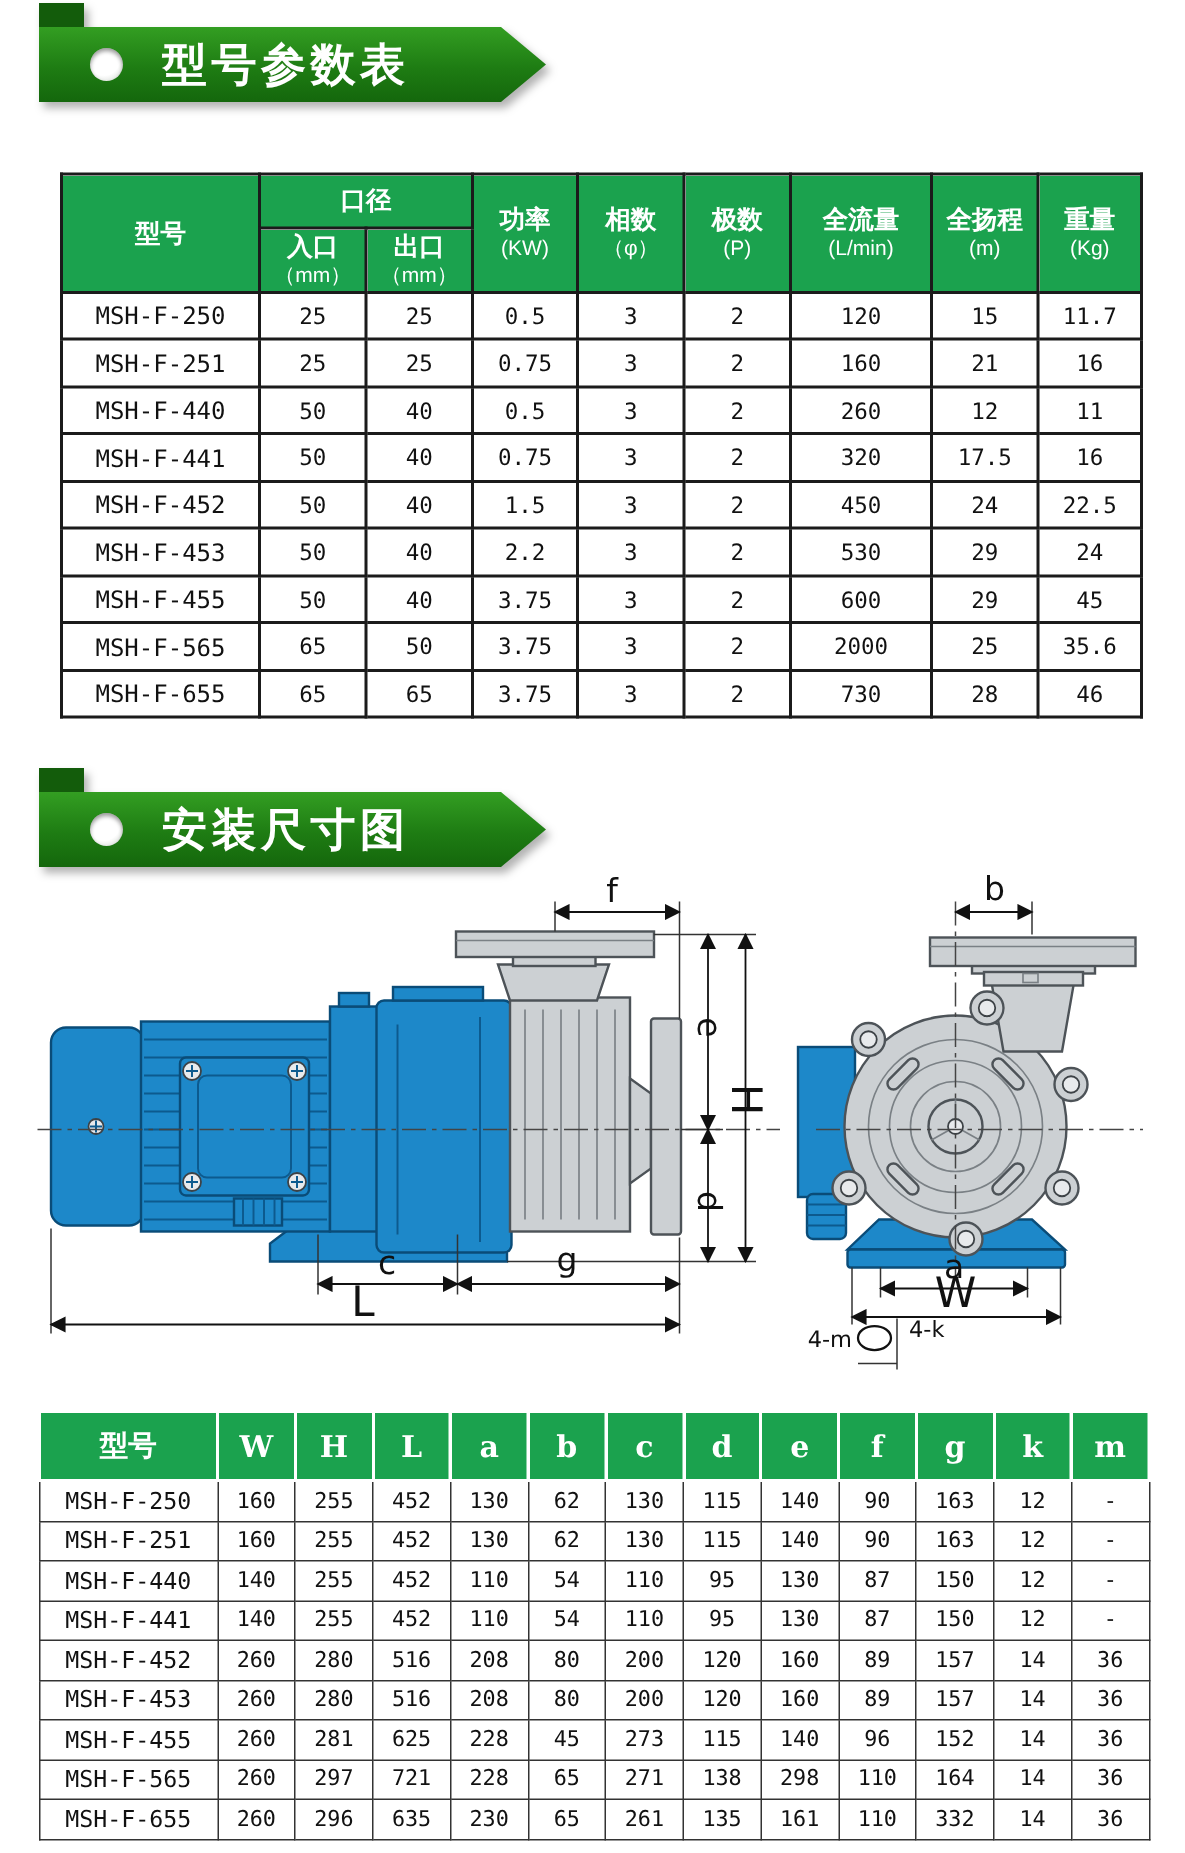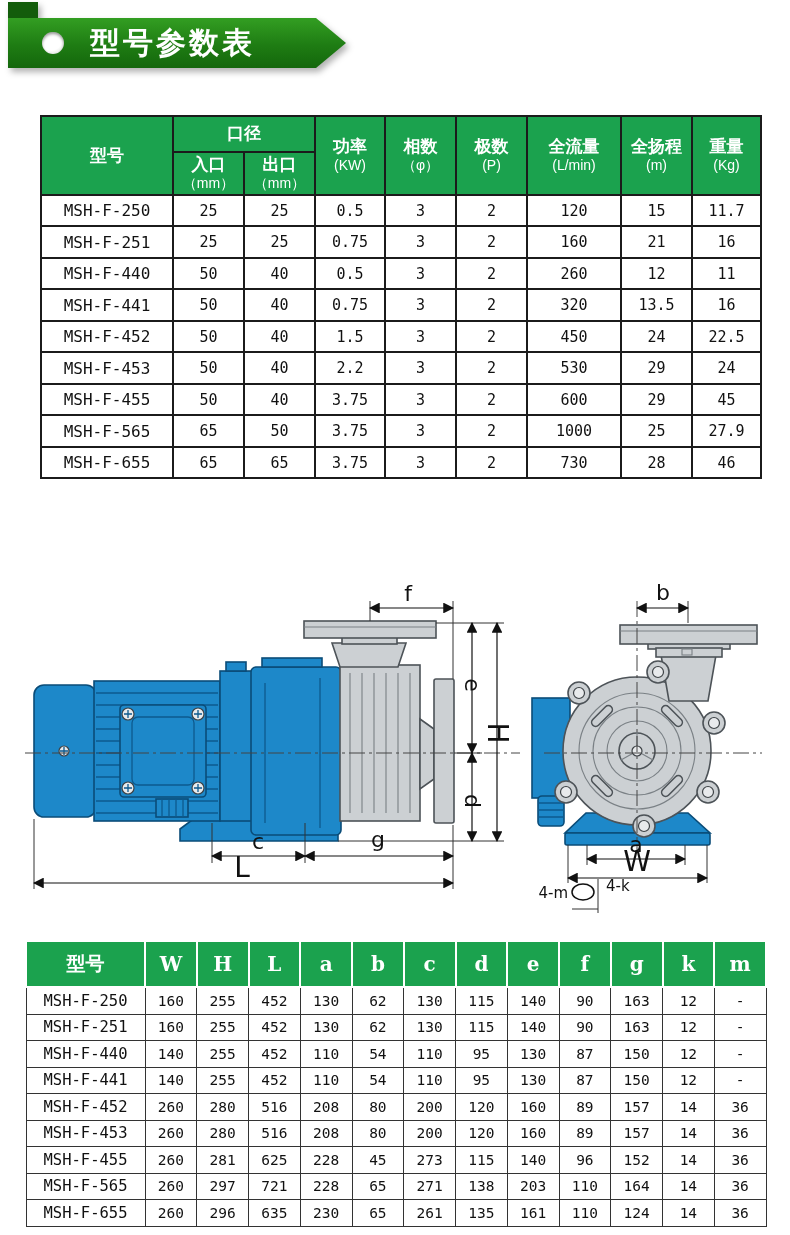--- a/index.html
+++ b/index.html
@@ -1,20 +1,20 @@
 <!DOCTYPE html>
 <html><head>
 <meta charset="utf-8">
 <style>
   html,body{margin:0;padding:0;background:#fff;}
   .page{position:relative;width:790px;height:1235px;background:#ffffff;overflow:hidden;
         font-family:"Liberation Sans",sans-serif;}
 
   
-  .banner-wrap{position:absolute;left:8px;filter:drop-shadow(3px 4px 3px rgba(0,0,0,.3));font-family:Liberation Mono, monospace;}
+  .banner-wrap{position:absolute;left:26px;filter:drop-shadow(3px 4px 3px rgba(0,0,0,.3));font-family:Liberation Mono, monospace;}
   .banner-fold{position:absolute;left:0;top:0;width:30px;height:24px;background:#135c0b;}
   .banner{position:relative;margin-top:16px;height:50px;width:338px;
           background:linear-gradient(180deg,#339e22 0%,#1e7c13 55%,#14670c 100%);
           clip-path:polygon(0 0,calc(100% - 30px) 0,100% 50%,calc(100% - 30px) 100%,0 100%);
           display:flex;align-items:center;color:#fff;font-size:30px;font-weight:bold;letter-spacing:3px;}
   .banner .hole{width:22px;height:22px;border-radius:50%;flex:0 0 auto;
           background:radial-gradient(circle at 42% 35%,#ffffff 55%,#cdd4cd);
           box-shadow:inset 0 2px 3px rgba(0,0,0,.4);margin:0 26px 0 34px;}
 
   
@@ -152,21 +152,21 @@
           <td>11</td>
         </tr>
         <tr>
           <td class="model">MSH-F-441</td>
           <td>50</td>
           <td>40</td>
           <td>0.75</td>
           <td>3</td>
           <td>2</td>
           <td>320</td>
-          <td>13.5</td>
+          <td>17.5</td>
           <td>16</td>
         </tr>
         <tr>
           <td class="model">MSH-F-452</td>
           <td>50</td>
           <td>40</td>
           <td>1.5</td>
           <td>3</td>
           <td>2</td>
           <td>450</td>
@@ -195,38 +195,45 @@
           <td>29</td>
           <td>45</td>
         </tr>
         <tr>
           <td class="model">MSH-F-565</td>
           <td>65</td>
           <td>50</td>
           <td>3.75</td>
           <td>3</td>
           <td>2</td>
-          <td>1000</td>
+          <td>2000</td>
           <td>25</td>
-          <td>27.9</td>
+          <td>35.6</td>
         </tr>
         <tr>
           <td class="model">MSH-F-655</td>
           <td>65</td>
           <td>65</td>
           <td>3.75</td>
           <td>3</td>
           <td>2</td>
           <td>730</td>
           <td>28</td>
           <td>46</td>
         </tr>
       </tbody>
   </table>
 
+  <div class="banner-wrap" style="top:512px;">
+    <div class="banner-fold"></div>
+    <div class="banner">
+      <span class="hole"></span>
+      <span>安装尺寸图</span>
+    </div>
+  </div>
 
   <svg class="drawing" viewBox="0 0 760 350">
     <defs>
       <marker id="arr" viewBox="0 0 10 10" refX="9" refY="5" markerWidth="9" markerHeight="9" orient="auto-start-reverse">
         <path d="M0,0 L10,5 L0,10 z" fill="#111"></path>
       </marker>
     </defs>
 
     <g>
 
@@ -499,37 +506,37 @@
         </tr>
         <tr>
           <td class="model">MSH-F-565</td>
           <td>260</td>
           <td>297</td>
           <td>721</td>
           <td>228</td>
           <td>65</td>
           <td>271</td>
           <td>138</td>
-          <td>203</td>
+          <td>298</td>
           <td>110</td>
           <td>164</td>
           <td>14</td>
           <td>36</td>
         </tr>
         <tr>
           <td class="model">MSH-F-655</td>
           <td>260</td>
           <td>296</td>
           <td>635</td>
           <td>230</td>
           <td>65</td>
           <td>261</td>
           <td>135</td>
           <td>161</td>
           <td>110</td>
-          <td>124</td>
+          <td>332</td>
           <td>14</td>
           <td>36</td>
         </tr>
       </tbody>
   </table>
 
 </div>
 
 </body></html>

